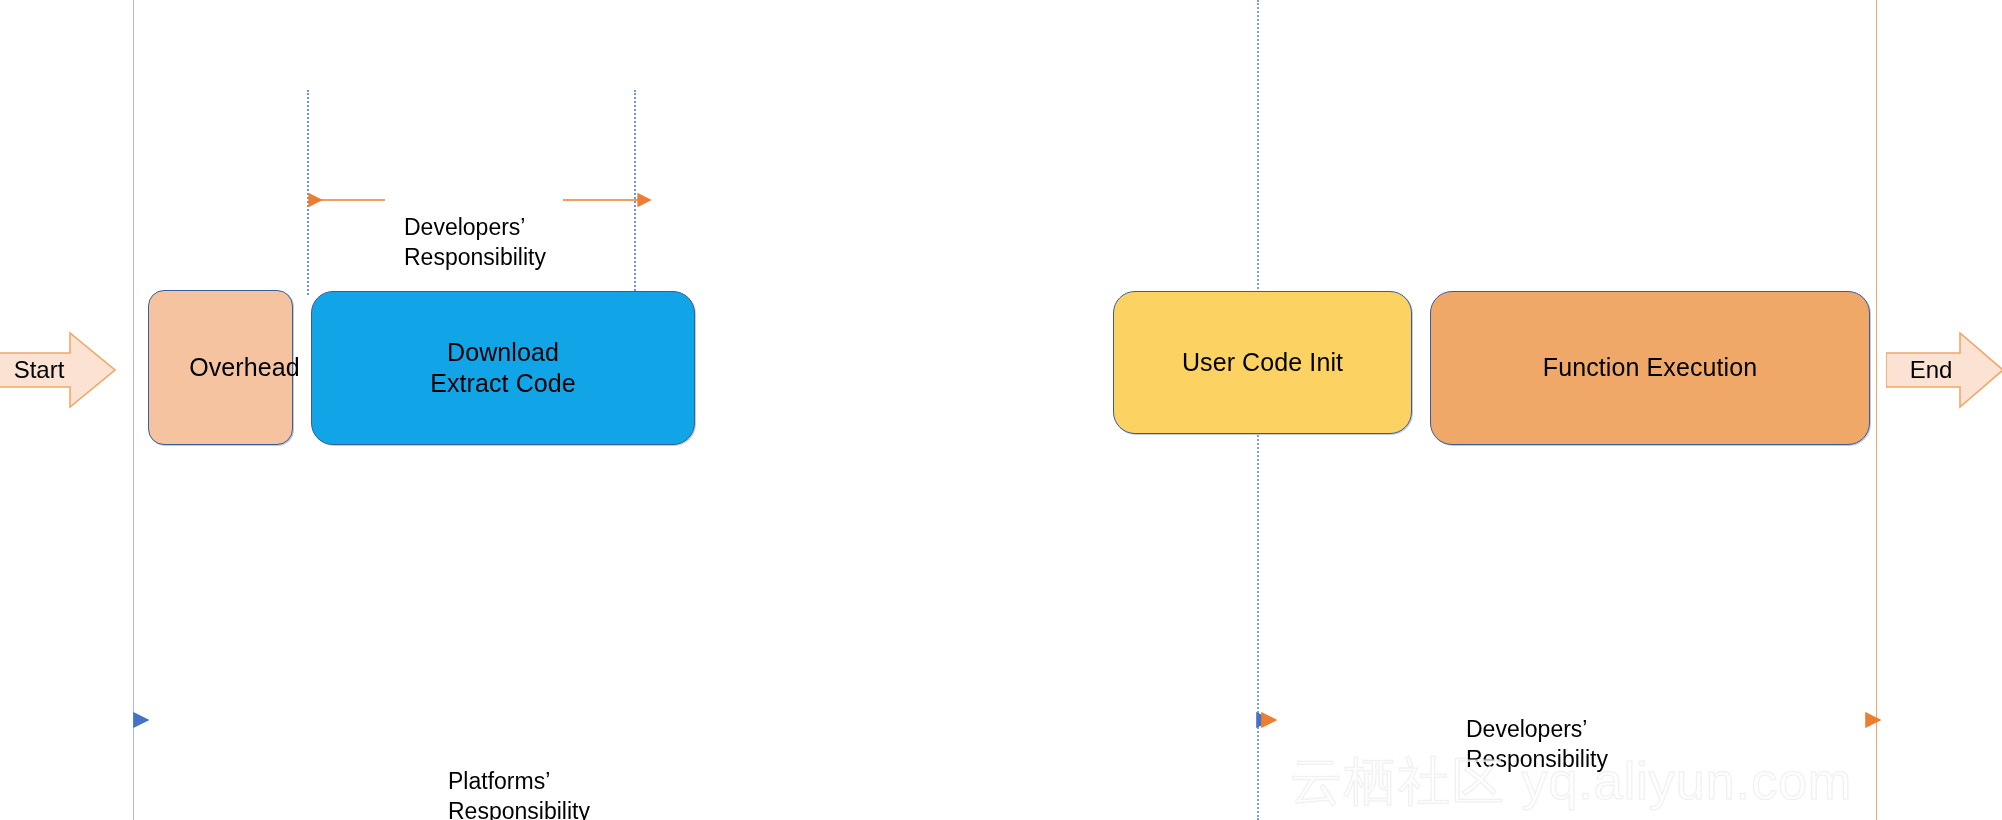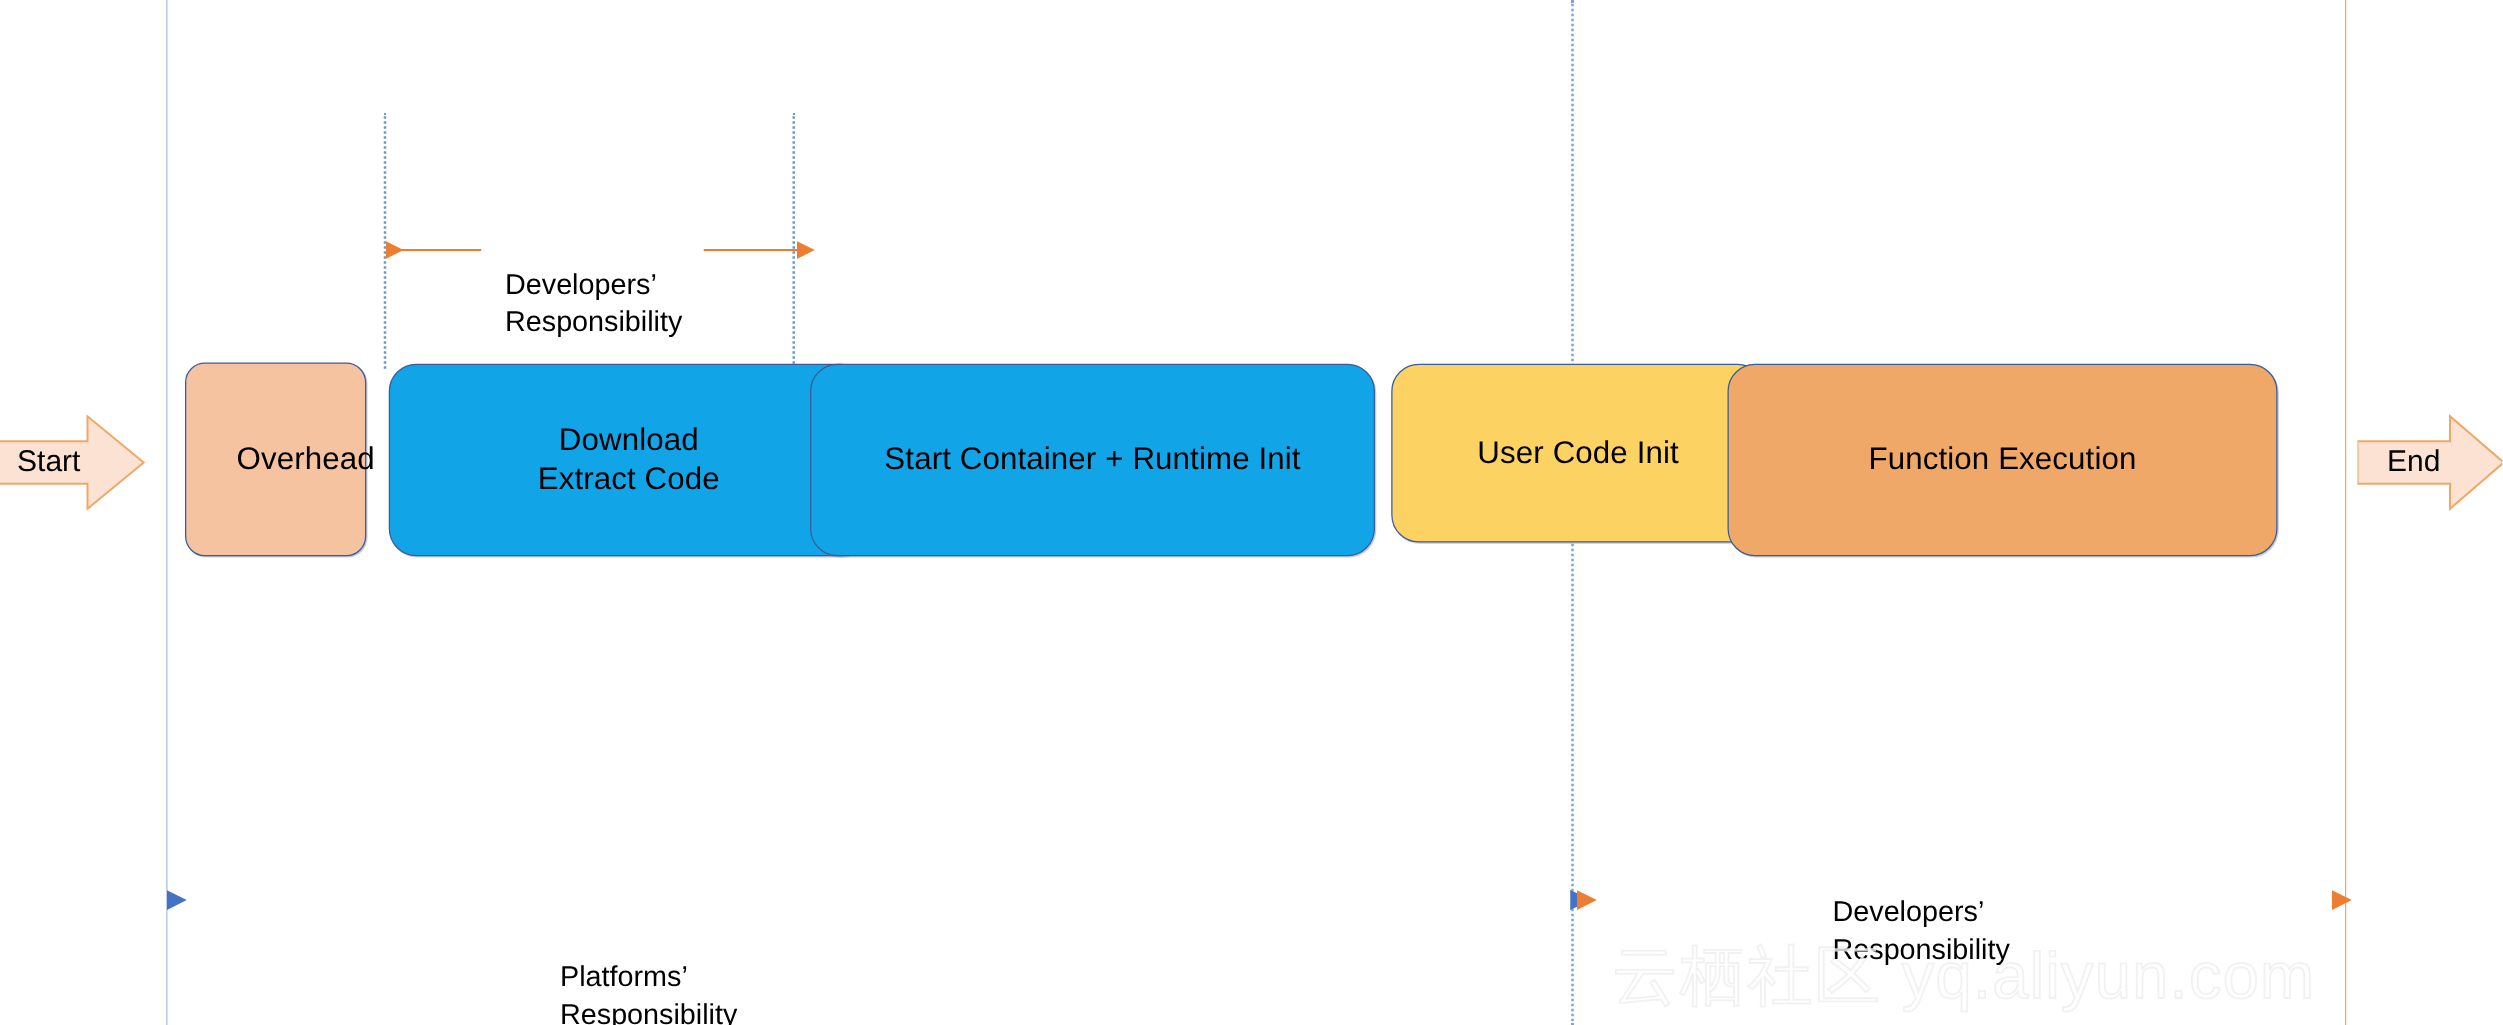--- a/index.html
+++ b/index.html
@@ -143,29 +143,26 @@
 
   <div class="proc-box" style="left:148px; top:290px; width:145px; height:155px; background:#F5C3A0;padding-left:48px;">
     <span>Overhead</span>
   </div>
 
   <div class="proc-box rounded-lg" style="left:311px; top:291px; width:384px; height:154px; background:#11A5E8;text-align:center;">
     <span style="white-space:pre-line;">Download
 Extract Code</span>
   </div>
 
-  <div class="proc-box rounded-lg" style="left:648px; top:291px; width:452px; height:154px; background:#11A5E8;">
-    <span>Start Container + Runtime Init</span>
-  </div>
 
   <div class="proc-box rounded-lg" style="left:1113px; top:291px; width:299px; height:143px; background:#FCD263;">
     <span>User Code Init</span>
   </div>
 
-  <div class="proc-box rounded-lg" style="left:1382px; top:291px; width:440px; height:154px; background:#F0A868;">
+  <div class="proc-box rounded-lg" style="left:1430px; top:291px; width:440px; height:154px; background:#F0A868;">
     <span>Function Execution</span>
   </div>
 
   <div class="chevron end" style="left:1886px; top:331px; width:118px; height:78px;">
     <svg viewBox="0 0 118 78" preserveAspectRatio="none">
       <path d="M0,22 L74,22 L74,2 L117,39 L74,76 L74,56 L0,56 Z" fill="#FBE2D2" stroke="#F0A868" stroke-width="1.6"></path>
     </svg>
     <span>End</span>
   </div>
 

